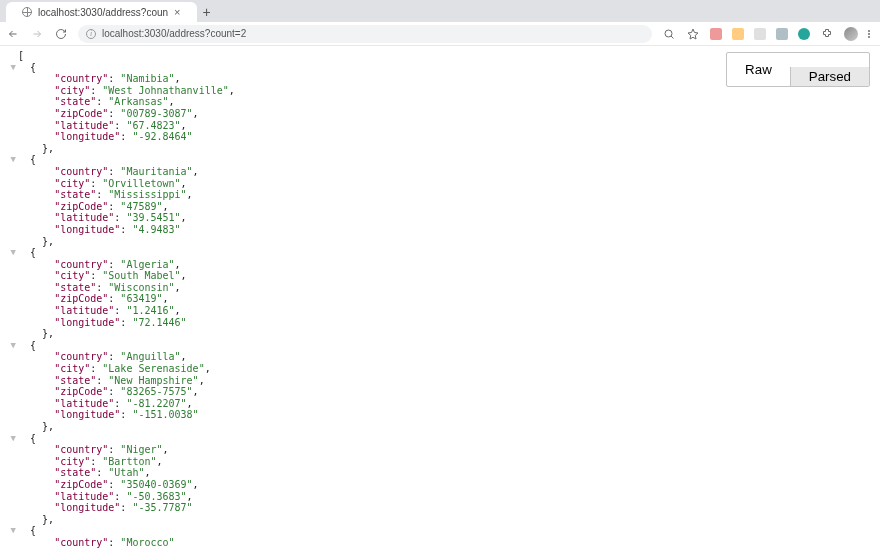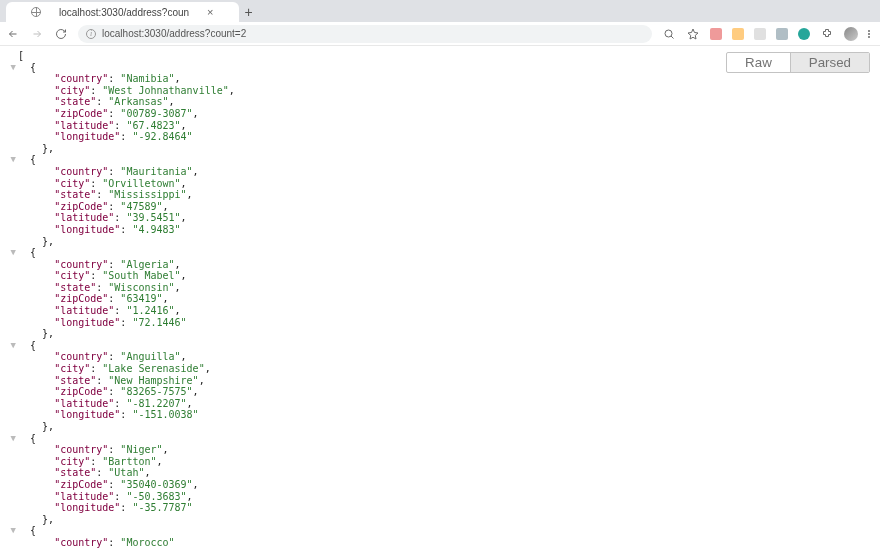--- a/index.html
+++ b/index.html
@@ -1,21 +1,21 @@
 <!DOCTYPE html>
 <html><head>
 <meta charset="utf-8">
 <style>
   * { box-sizing: border-box; }
   html, body { margin: 0; padding: 0; font-family: "Segoe UI", Arial, sans-serif; background: #fff; overflow: hidden; }
   body { width: 880px; height: 551px; }
 
   
   .tabstrip { height: 22px; background: #dfe1e5; display: flex; align-items: flex-end; padding-left: 6px; }
-  .tab { display: flex; align-items: center; gap: 18px; background: #fff; height: 20px; border-radius: 6px 6px 0 0; padding: 0 25px; font-size: 10px; color: #444; min-width: 155px; position: relative; }
+  .tab { display: flex; align-items: center; gap: 6px; background: #fff; height: 20px; border-radius: 6px 6px 0 0; padding: 0 16px; font-size: 10px; color: #444; min-width: 155px; position: relative; }
   .tab .close { margin-left: auto; font-size: 11px; color: #666; }
   .newtab { width: 20px; text-align: center; color: #555; font-size: 14px; line-height: 20px; }
   .favi { width:10px; height:10px; border:1px solid #888; border-radius:50%; position:relative; }
   .favi::after { content:""; position:absolute; left:4px; top:-1px; width:1px; height:10px; background:#888; }
   .favi::before { content:""; position:absolute; top:4px; left:-1px; height:1px; width:10px; background:#888; }
 
   
   .toolbar { height: 24px; background: #fff; border-bottom: 1px solid #e8e8e8; display:flex; align-items:center; padding:0 6px; gap:10px; }
   .nav-ico { color:#6b6b6b; display:flex; align-items:center; justify-content:center; width:14px; height:14px; }
   .nav-ico.dis { color:#bfbfbf; }
@@ -23,22 +23,22 @@
   .info-ico { width:10px; height:10px; border:1px solid #999; border-radius:50%; display:flex; align-items:center; justify-content:center; font-size:8px; color:#999; font-family:serif; font-style:italic; }
   .right-icons { display:flex; align-items:center; gap:10px; padding-right:4px; }
   .ext { width:12px; height:12px; border-radius:2px; }
   .avatar { width:14px; height:14px; border-radius:50%; background:linear-gradient(135deg,#888,#ccc); }
   .dots { display:flex; flex-direction:column; gap:1px; }
   .dots span { width:2px; height:2px; background:#6b6b6b; border-radius:50%; }
 
   
   .content { position:relative; height: calc(551px - 46px); overflow:hidden; font-family: Menlo, Consolas, monospace; font-size:10px; line-height:11.6px; color:#222; }
   .toggle-box { position:absolute; top:6px; right:10px; display:flex; border:1px solid #c3c3c3; border-radius:2px; overflow:hidden; font-family:"Segoe UI",Arial,sans-serif; font-size:10px; }
-  .toggle-box button { border:0; background:transparent; padding:2px 18px; cursor:pointer; color:#737373; }
-  .toggle-box button.active { background:#e8e8e8; }
+  .toggle-box button { border:0; background:transparent; padding:2px 18px; cursor:pointer; color:#000000; }
+  .toggle-box button.active { background:#e8e8e8;margin-top:14px; }
   .toggle-box button + button { border-left:1px solid #c3c3c3; }
 
   .json { padding:4px 0 4px 6px; }
   .row { white-space:pre; }
   .tw { display:inline-block; width:10px; text-align:right; color:#bbb; margin-right:2px; cursor:pointer; font-size:9px; vertical-align:top; }
   .key { color:#800040; }
   .str { color:#2e7d32; }
   .pun { color:#222; }
 </style>
 </head>

